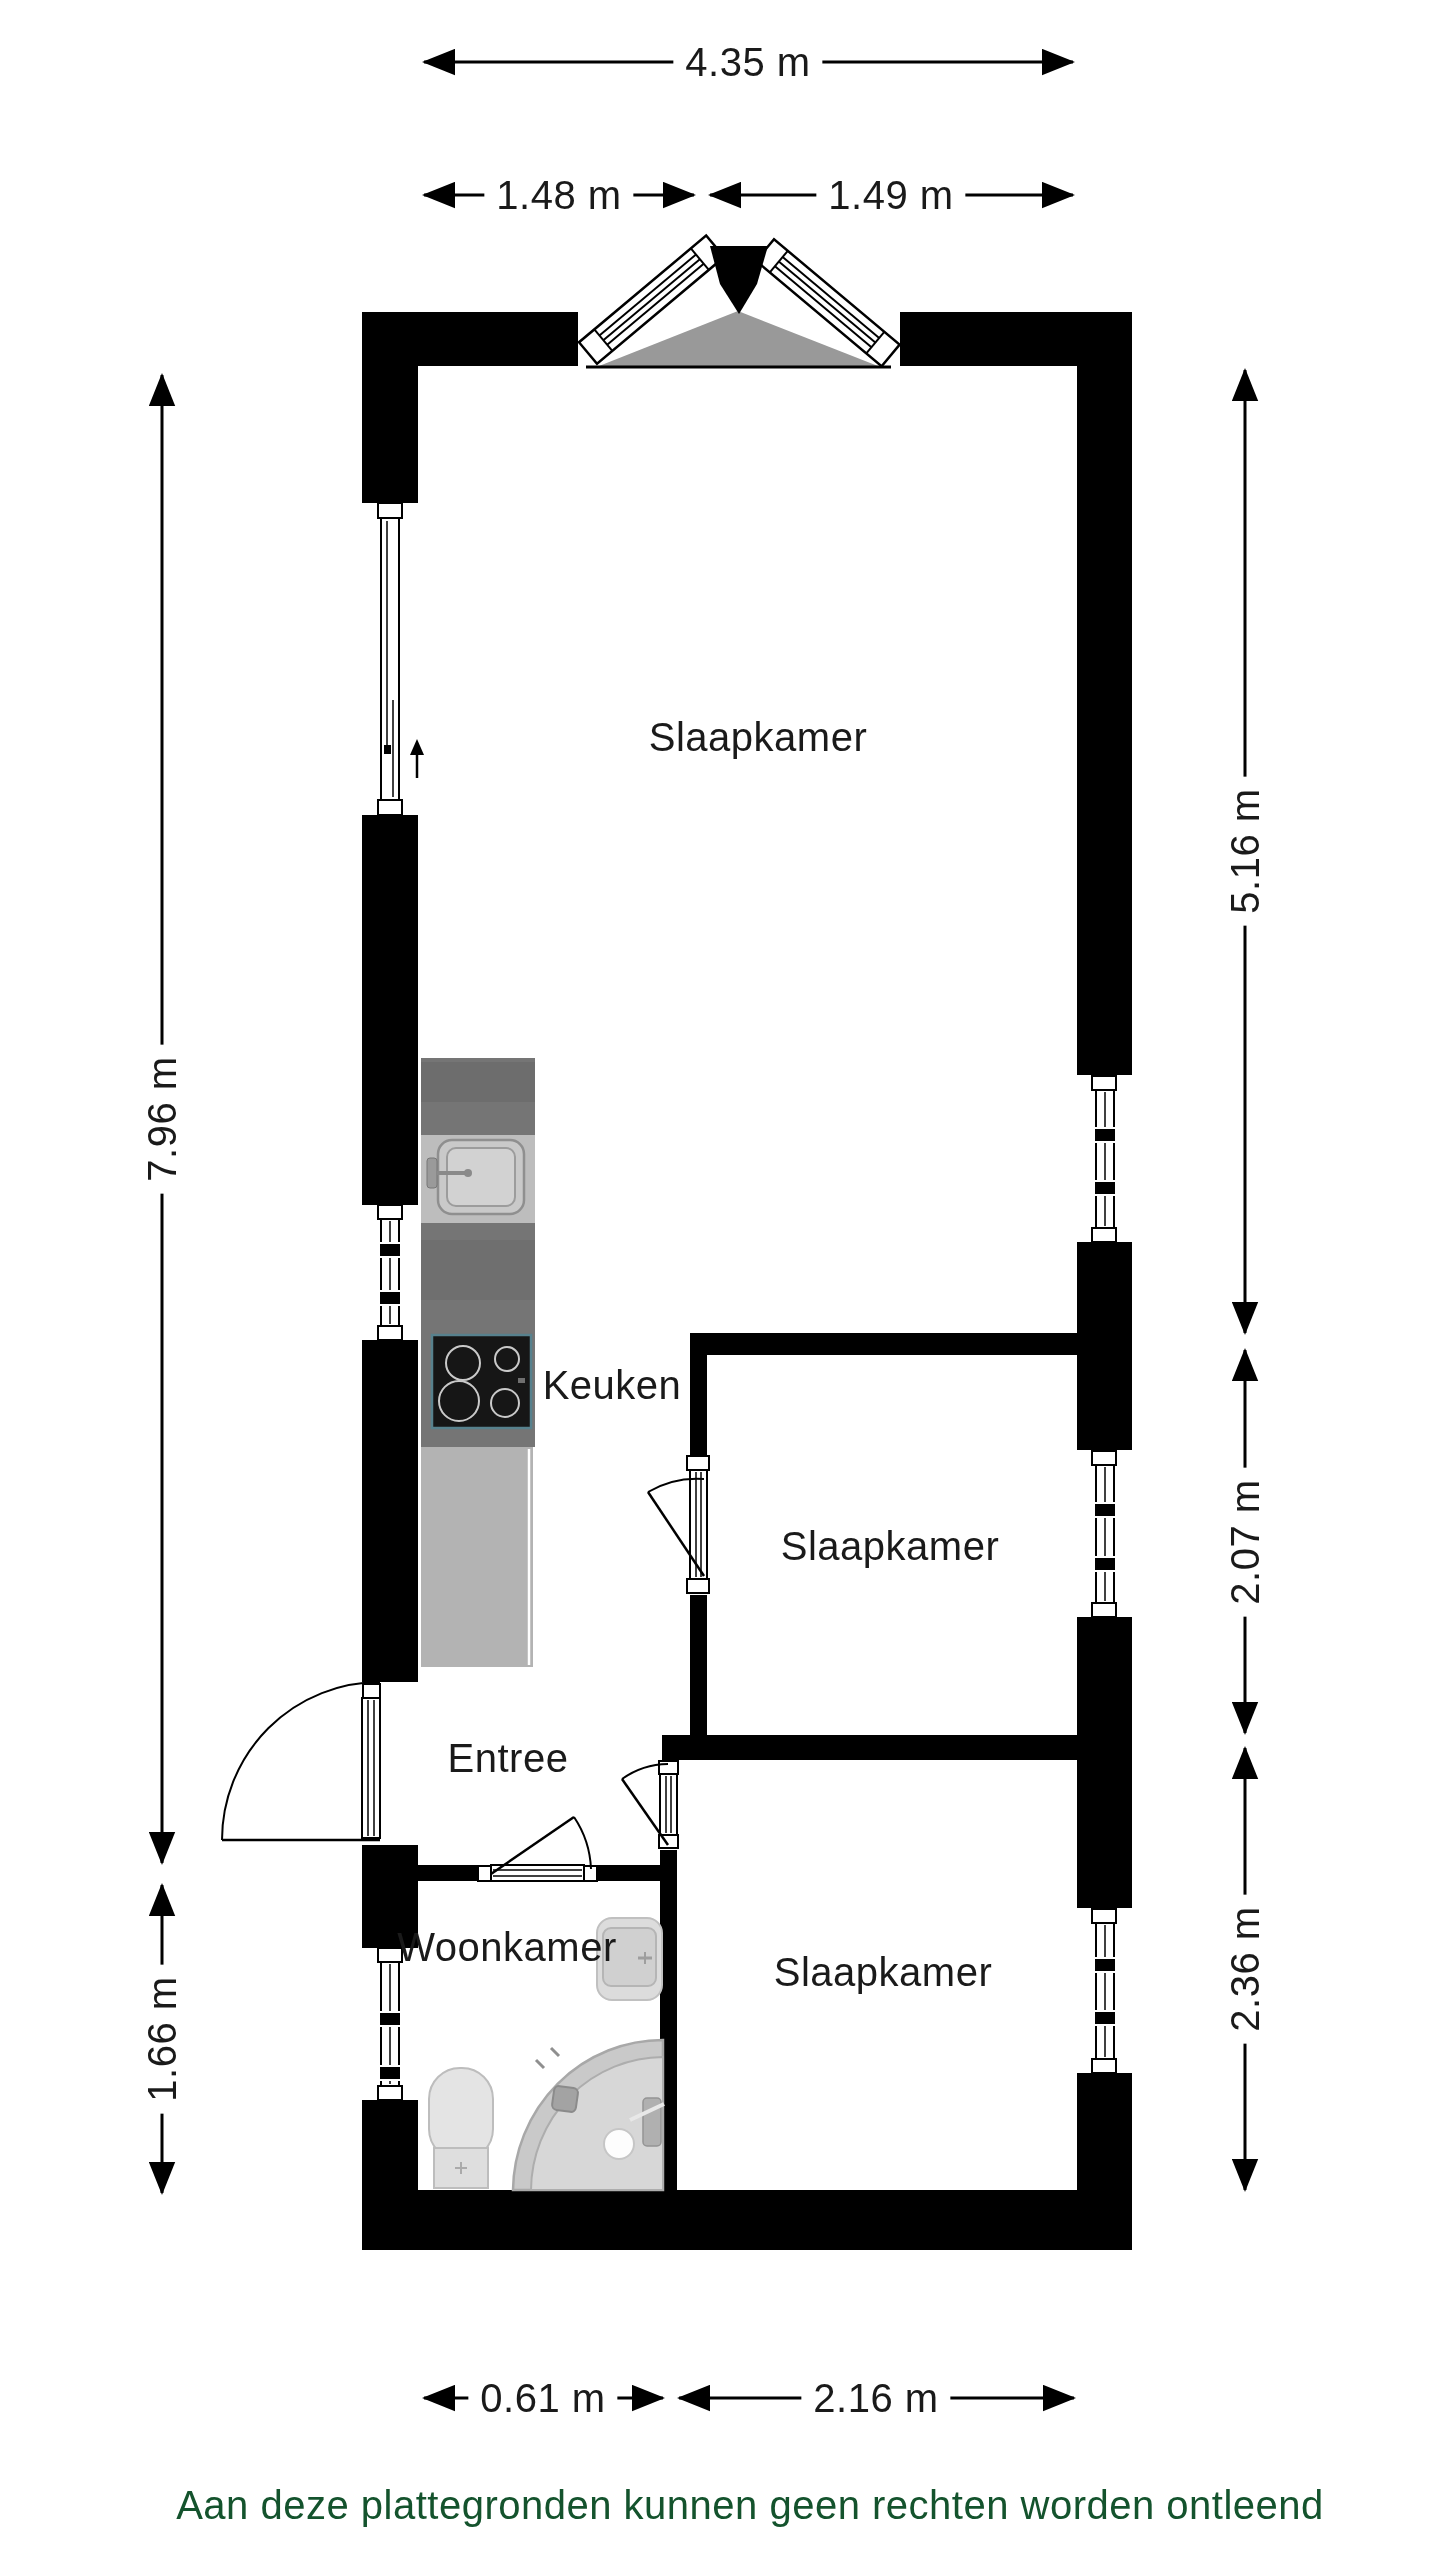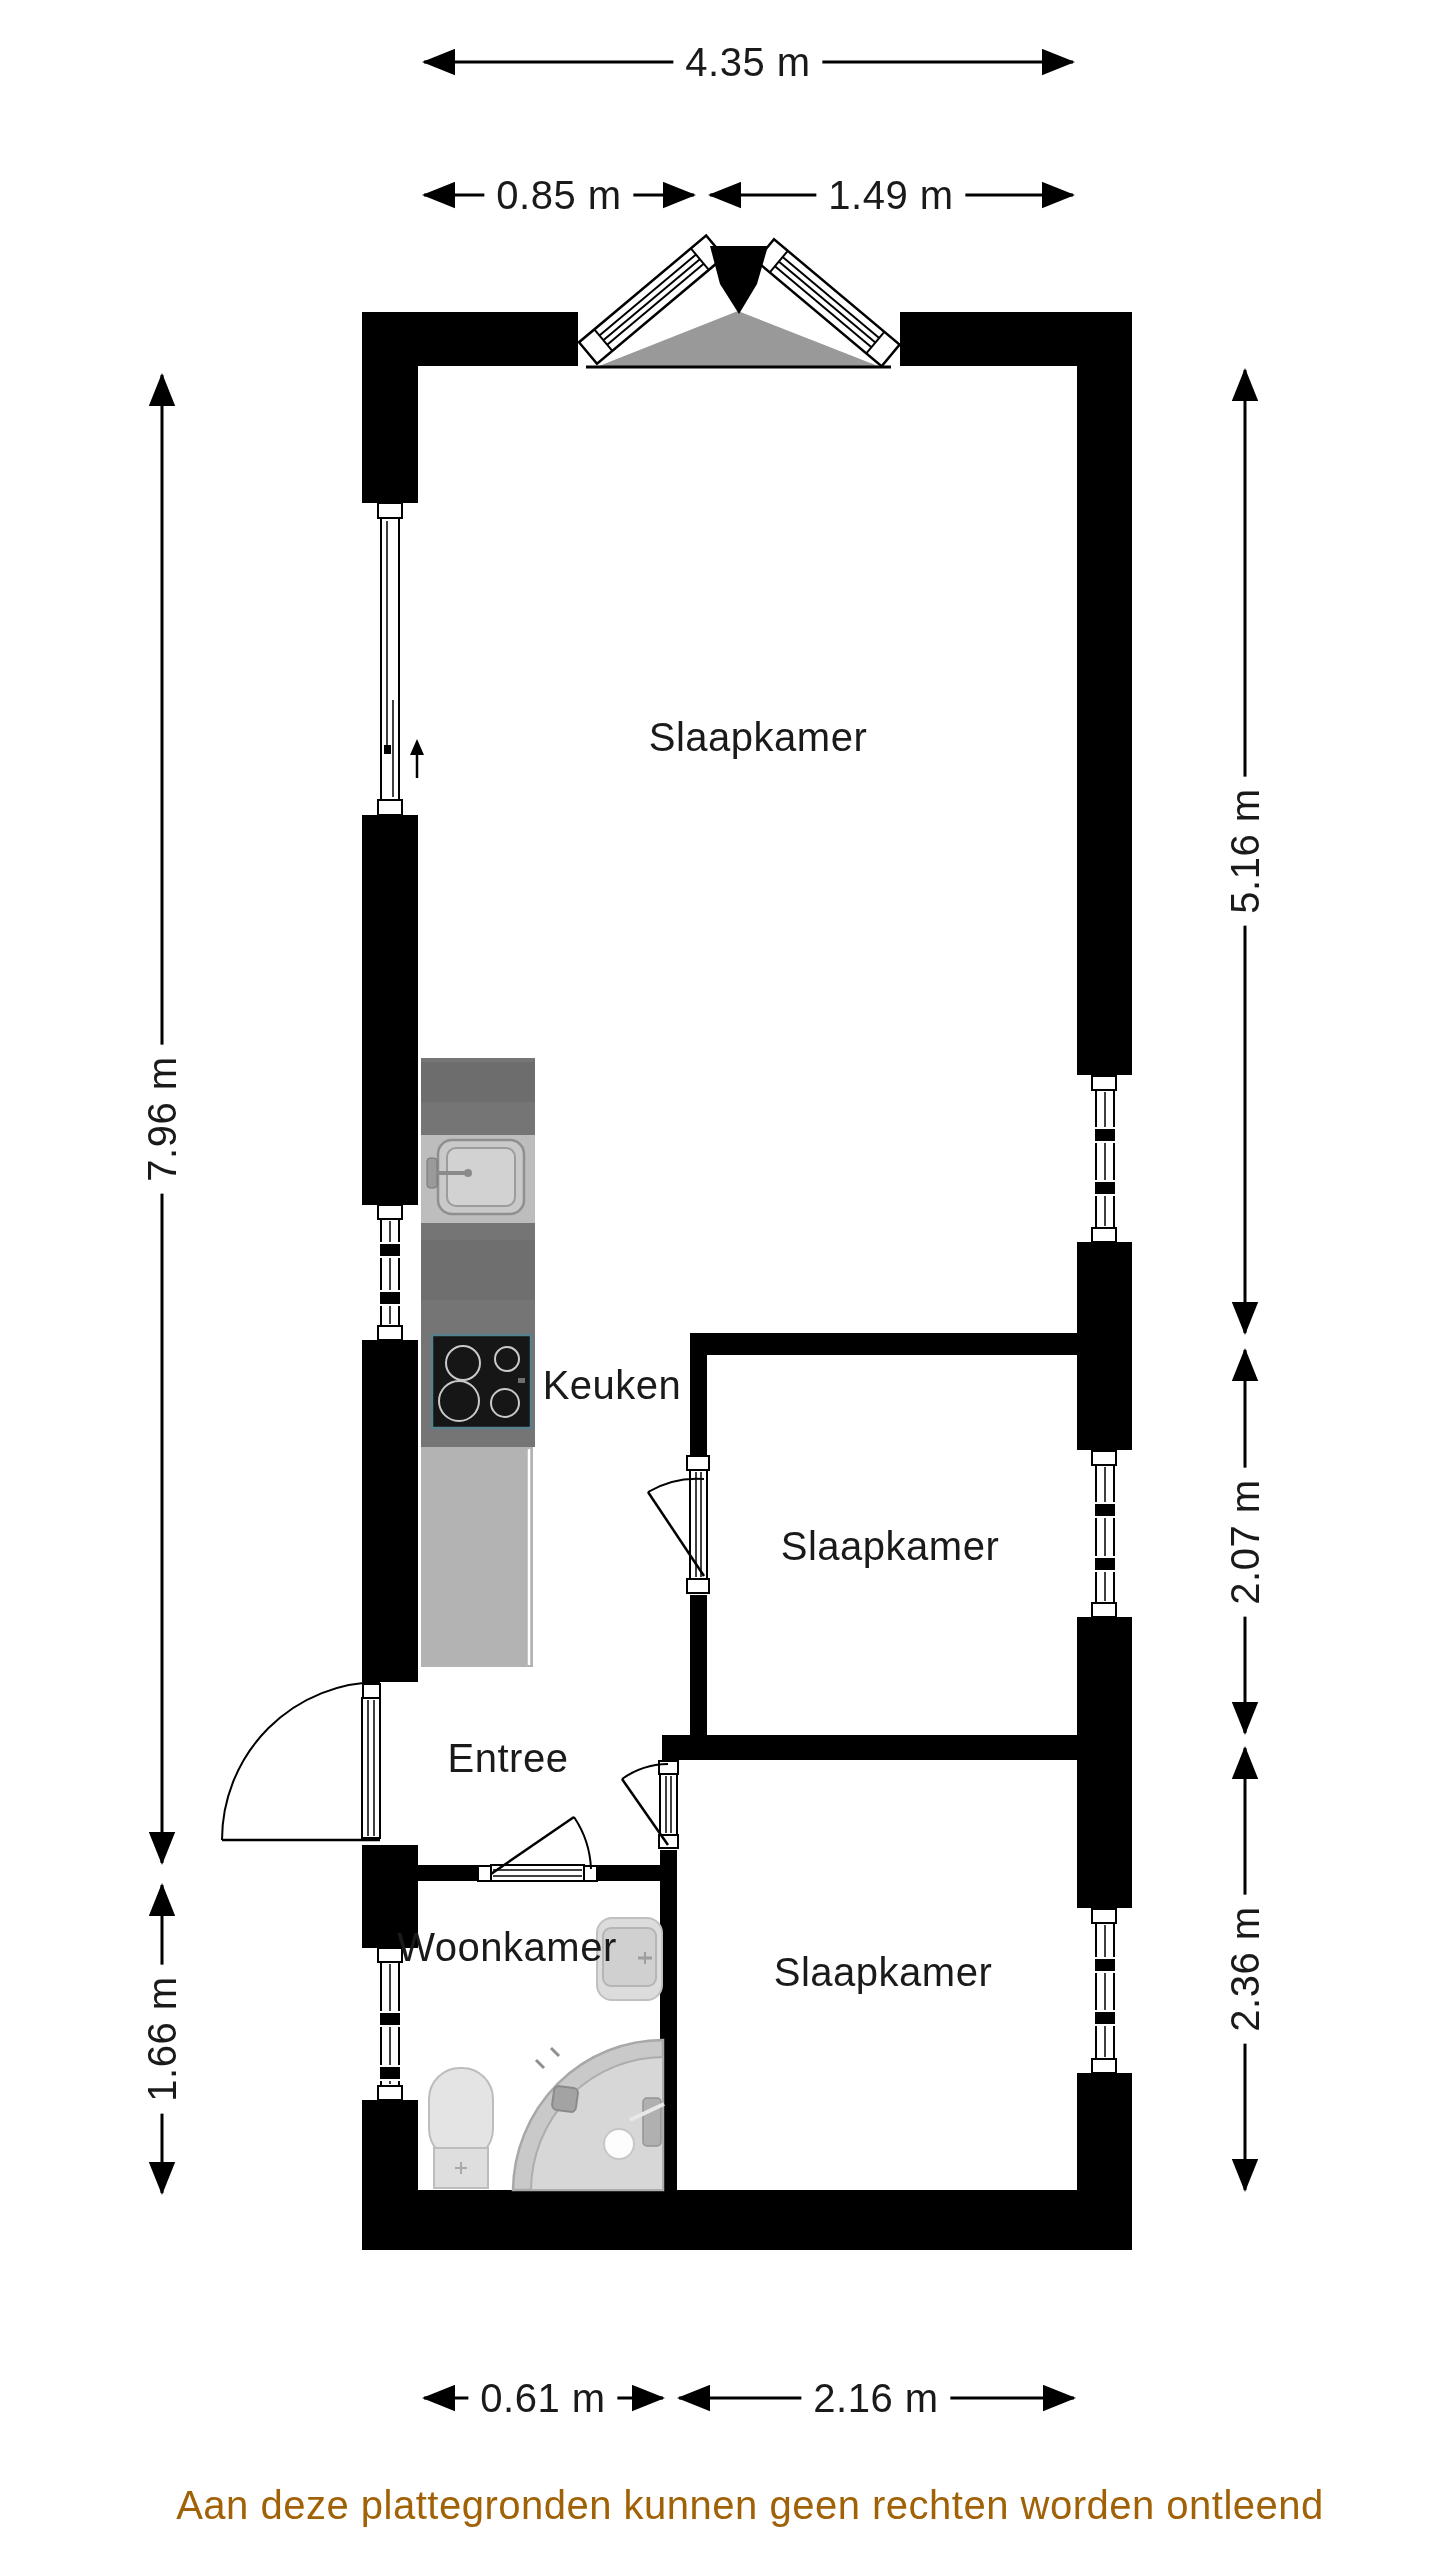--- a/index.html
+++ b/index.html
@@ -15,21 +15,21 @@
   .lbl{
     position:absolute;
     transform:translate(-50%,-50%);
     font-size:40px;
     color:#1a1a1a;
     white-space:nowrap;
     letter-spacing:0.5px;
   }
   .dim{background:#ffffff;padding:0 12px;}
   .vert{transform:translate(-50%,-50%) rotate(-90deg);}
-  .disclaimer{font-size:40px;color:#a16207;}
+  .disclaimer{font-size:40px;color:#14532d;}
 </style>
 </head>
 <body>
 
 <div class="page">
 
   <svg class="plan-svg" viewBox="0 0 1440 2560">
     <defs>
       <marker id="ah" viewBox="0 0 10 8" refX="9.4" refY="4" markerWidth="11" markerHeight="9" orient="auto-start-reverse">
         <path d="M0,0 L10,4 L0,8 Z" fill="#000"></path>
@@ -258,21 +258,21 @@
   </svg>
 
   <div class="lbl" style="left:758px;top:737px">Slaapkamer</div>
   <div class="lbl" style="left:612px;top:1385px">Keuken</div>
   <div class="lbl" style="left:890px;top:1546px">Slaapkamer</div>
   <div class="lbl" style="left:508px;top:1758px">Entree</div>
   <div class="lbl" style="left:507px;top:1947px">Woonkamer</div>
   <div class="lbl" style="left:883px;top:1972px">Slaapkamer</div>
 
   <div class="lbl dim" style="left:748px;top:62px">4.35 m</div>
-  <div class="lbl dim" style="left:559px;top:195px">0.85 m</div>
+  <div class="lbl dim" style="left:559px;top:195px">1.48 m</div>
   <div class="lbl dim" style="left:891px;top:195px">1.49 m</div>
   <div class="lbl dim vert" style="left:162px;top:1119px">7.96 m</div>
   <div class="lbl dim vert" style="left:162px;top:2039px">1.66 m</div>
   <div class="lbl dim vert" style="left:1245px;top:851px">5.16 m</div>
   <div class="lbl dim vert" style="left:1245px;top:1542px">2.07 m</div>
   <div class="lbl dim vert" style="left:1245px;top:1969px">2.36 m</div>
   <div class="lbl dim" style="left:543px;top:2398px">0.61 m</div>
   <div class="lbl dim" style="left:876px;top:2398px">2.16 m</div>
 
   <div class="lbl disclaimer" style="left:750px;top:2505px">Aan deze plattegronden kunnen geen rechten worden ontleend</div>

